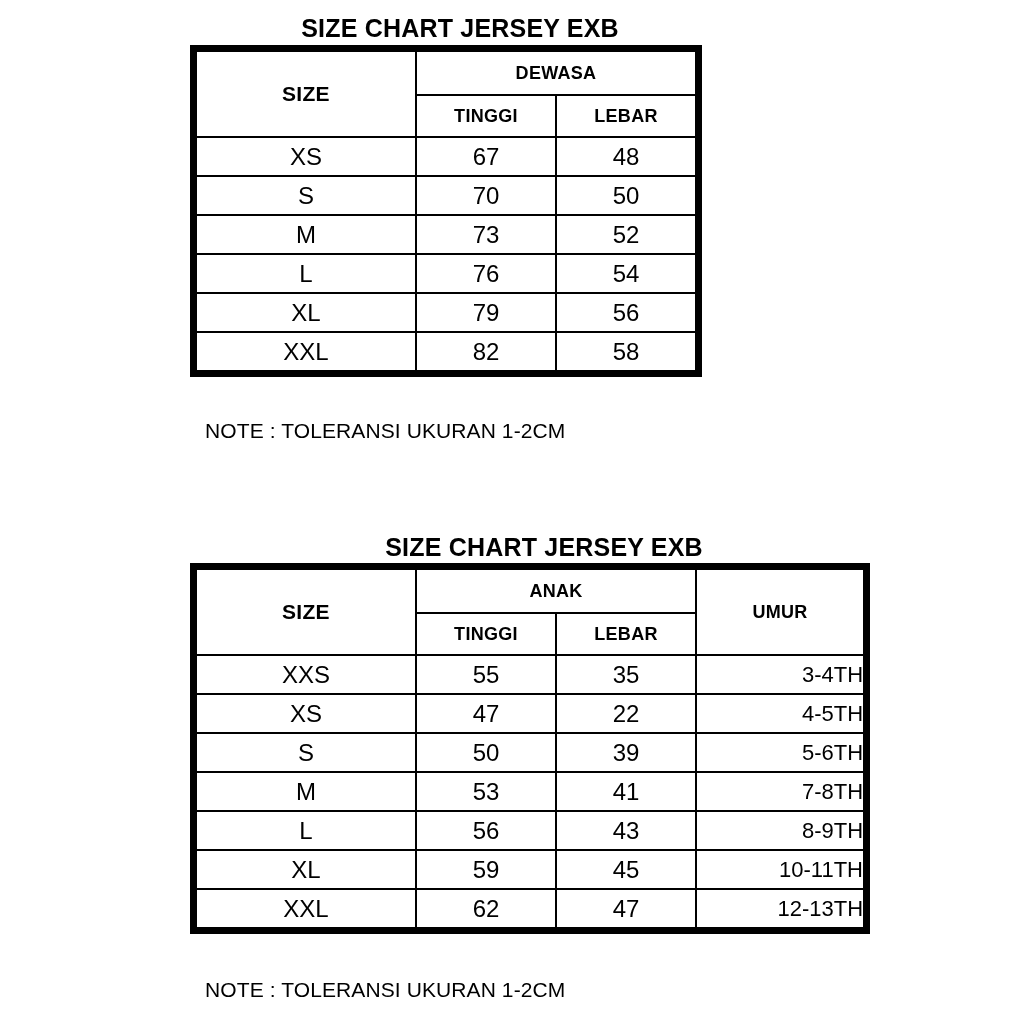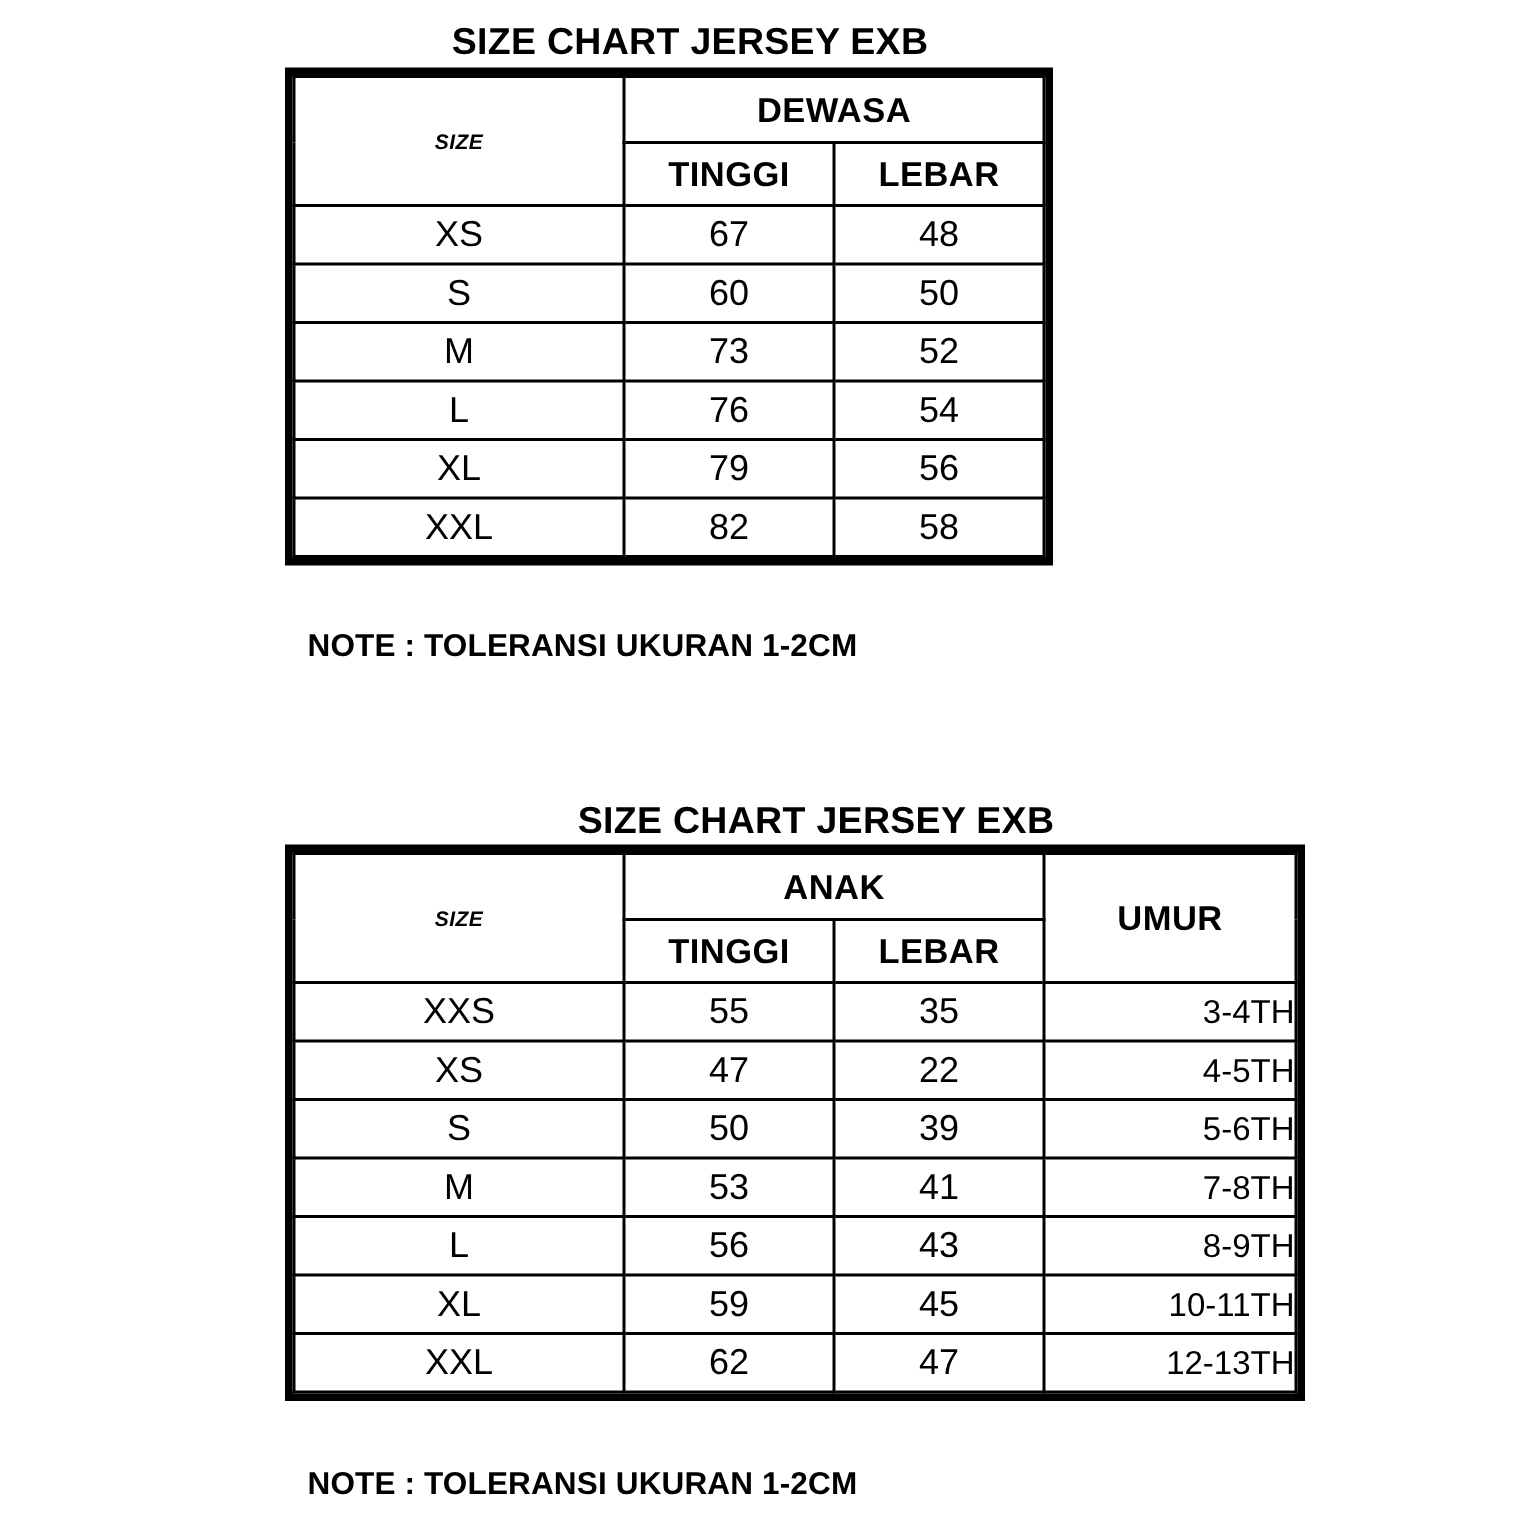--- a/index.html
+++ b/index.html
@@ -27,21 +27,21 @@
     font-size: 25px;
     font-weight: bold;
     letter-spacing: 0.2px;
     text-align: center;
     white-space: nowrap;
   }
 
   .note-line {
     position: absolute;
     font-size: 21px;
-    font-weight: bold;
+    font-weight: normal;
     letter-spacing: 0.1px;
     white-space: nowrap;
   }
 
   
   .size-table {
     position: absolute;
     border-collapse: collapse;
     table-layout: fixed;
     background: #ffffff;
@@ -53,30 +53,29 @@
   .size-table th {
     border: 2px solid #000000;
     padding: 0;
     font-weight: normal;
     background: #ffffff;
   }
 
   
   .size-table .hd {
     text-align: center;
-    font-size: 23px;
+    font-size: 18px;
     font-weight: bold;
     letter-spacing: 0.3px;
     vertical-align: middle;
     white-space: nowrap;
   }
 
   .size-table .hd-size {
-    font-size: 14px;
-    font-style: italic;
+    font-size: 21px;
   }
 
   
   .cell-size {
     text-align: center;
     font-size: 24px;
     font-weight: bold;
     padding-left: 4px;
     white-space: nowrap;
     line-height: 1.05;
@@ -165,21 +164,21 @@
     </tr>
   </thead>
   <tbody>
     <tr>
       <td class="cell-size">XS</td>
       <td class="cell-num">67</td>
       <td class="cell-num">48</td>
     </tr>
     <tr>
       <td class="cell-size">S</td>
-      <td class="cell-num">60</td>
+      <td class="cell-num">70</td>
       <td class="cell-num">50</td>
     </tr>
     <tr>
       <td class="cell-size">M</td>
       <td class="cell-num">73</td>
       <td class="cell-num">52</td>
     </tr>
     <tr>
       <td class="cell-size">L</td>
       <td class="cell-num">76</td>

